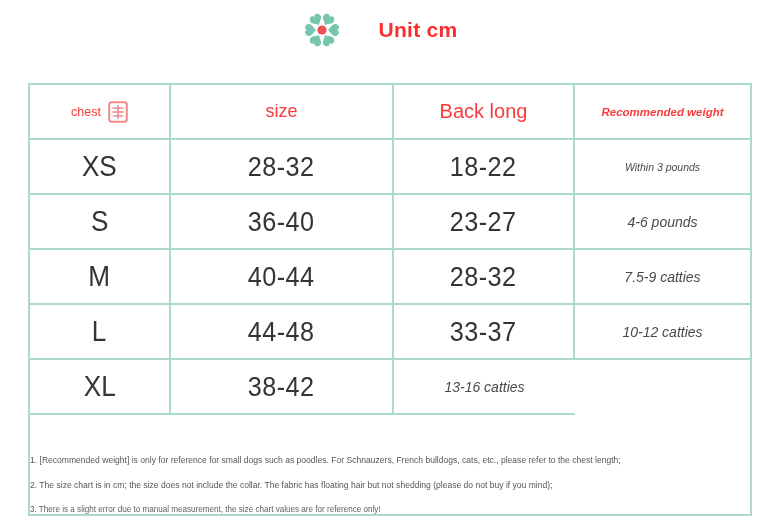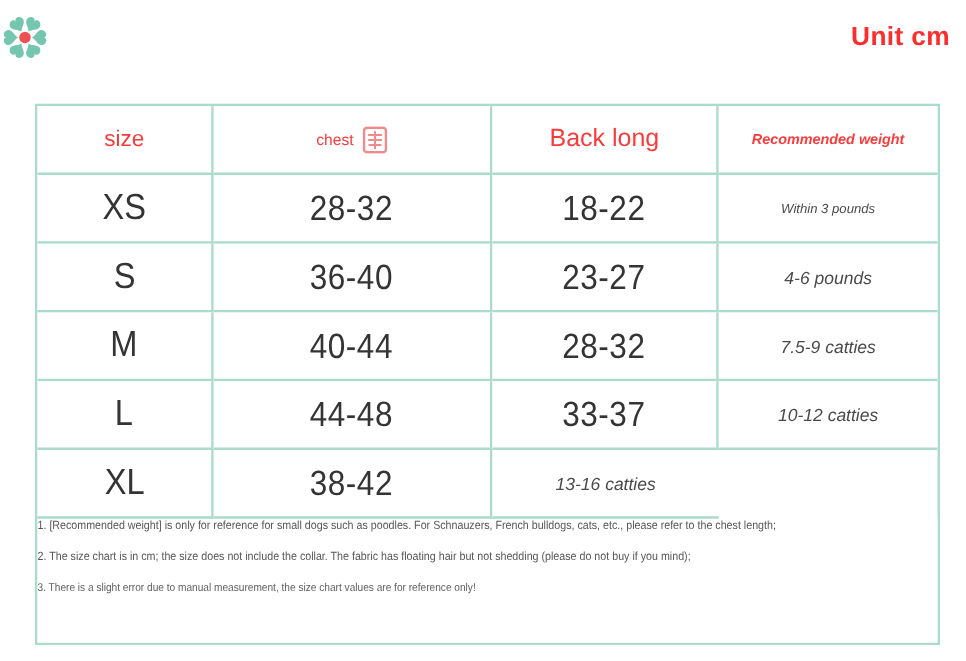--- a/index.html
+++ b/index.html
@@ -3,21 +3,21 @@
 <meta charset="utf-8">
 <style>
   html,body { margin:0; padding:0; background:#ffffff; }
   .page {
     position:relative; width:773px; height:529px; background:#ffffff;
     font-family:"Liberation Sans", sans-serif; overflow:hidden;
   }
   
   .brand-header {
     position:absolute; top:6px; left:0; width:760px; height:48px;
-    display:flex; align-items:center; justify-content:space-between; gap:36px;
+    display:flex; align-items:center; justify-content:center; gap:36px;
   }
   .flower { width:40px; height:40px; }
   .page-title { color:#fb2d2d; font-size:21px; font-weight:700; letter-spacing:0.3px; }
 
   
   .board {
     position:absolute; left:28px; top:83px; width:724px;
     border:2px solid #abdcca; box-sizing:border-box; background:#fff;
   }
   .grid { display:grid; grid-template-columns:141px 223px 181px 1fr; }
@@ -46,21 +46,21 @@
   
   .notes {
     display:flex; height:99px; box-sizing:border-box; background:#fff;
   }
   .notes-label {
     width:115px; box-sizing:border-box; padding-left:6px;
     display:flex; align-items:center;
     color:#f93b3b; font-size:11.5px; font-weight:700;
   }
   .notes-list {
-    flex:1; display:flex; flex-direction:column; justify-content:flex-start;
+    flex:1; display:flex; flex-direction:column; justify-content:flex-end;
     gap:14px; overflow:hidden;
   }
   .note {
     color:#565656; font-size:9.5px; white-space:nowrap;
     transform:scaleX(0.9); transform-origin:0 50%;
   }
   .note.n3 { font-size:9px; color:#606060; }
 </style>
 </head>
 <body>
@@ -80,33 +80,33 @@
       <circle cx="20" cy="20" r="4.6" fill="#ee5151"></circle>
     </svg>
     <span class="page-title">Unit cm</span>
   </div>
 
   <div class="board">
 
     <div class="grid">
 
       <div class="cell">
-        <span class="hdr-size">size</span>
-      </div>
-      <div class="cell">
         <span class="hdr-chest">chest</span>
         <svg class="stamp" viewBox="0 0 20 22">
           <rect x="1.2" y="1.2" width="17.6" height="19.6" rx="2.5" fill="none" stroke="#f08b8b" stroke-width="2"></rect>
           <g stroke="#f08b8b" stroke-width="1.6" stroke-linecap="round">
             <line x1="5" y1="7" x2="15" y2="7"></line>
             <line x1="5" y1="11" x2="15" y2="11"></line>
             <line x1="5.5" y1="15" x2="14.5" y2="15"></line>
             <line x1="10" y1="4.5" x2="10" y2="17.5"></line>
           </g>
         </svg>
+      </div>
+      <div class="cell">
+        <span class="hdr-size">size</span>
       </div>
       <div class="cell">
         <span class="hdr-back">Back long</span>
       </div>
       <div class="cell last-col">
         <span class="hdr-wt">Recommended weight</span>
       </div>
 
       <div class="cell">
           <span class="size-val">XS</span>

